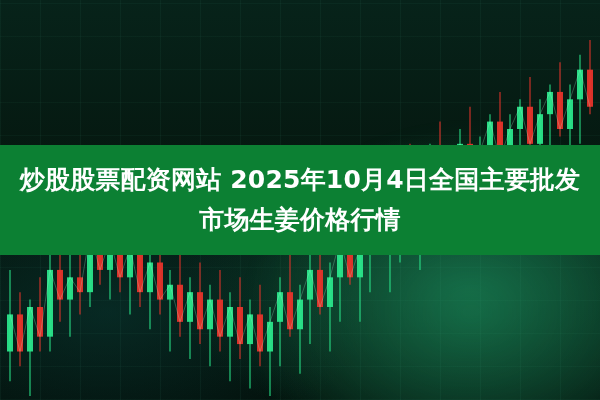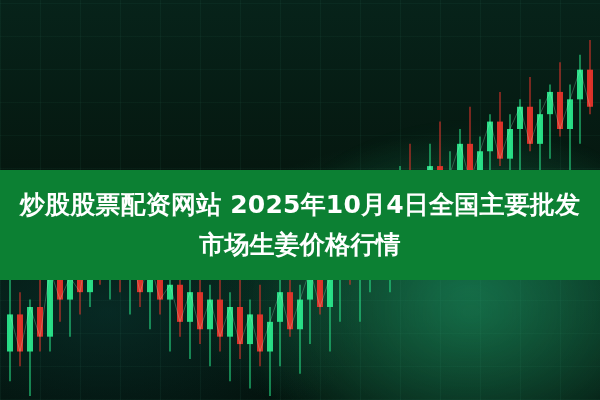--- a/index.html
+++ b/index.html
@@ -62,21 +62,20 @@
     left: 0;
     top: 145px;
     width: 600px;
     height: 110px;
     background: #0c8033;
     display: flex;
     align-items: center;
     justify-content: center;
     box-sizing: border-box;
     padding: 0 14px;
-    margin-top: 25px;
   }
   .banner-title {
     color: #ffffff;
     font-size: 25px;
     line-height: 40px;
     text-align: center;
     font-weight: 700;
     letter-spacing: 0.2px;
     font-family: "DejaVu Sans", "Liberation Sans", sans-serif;
   }

